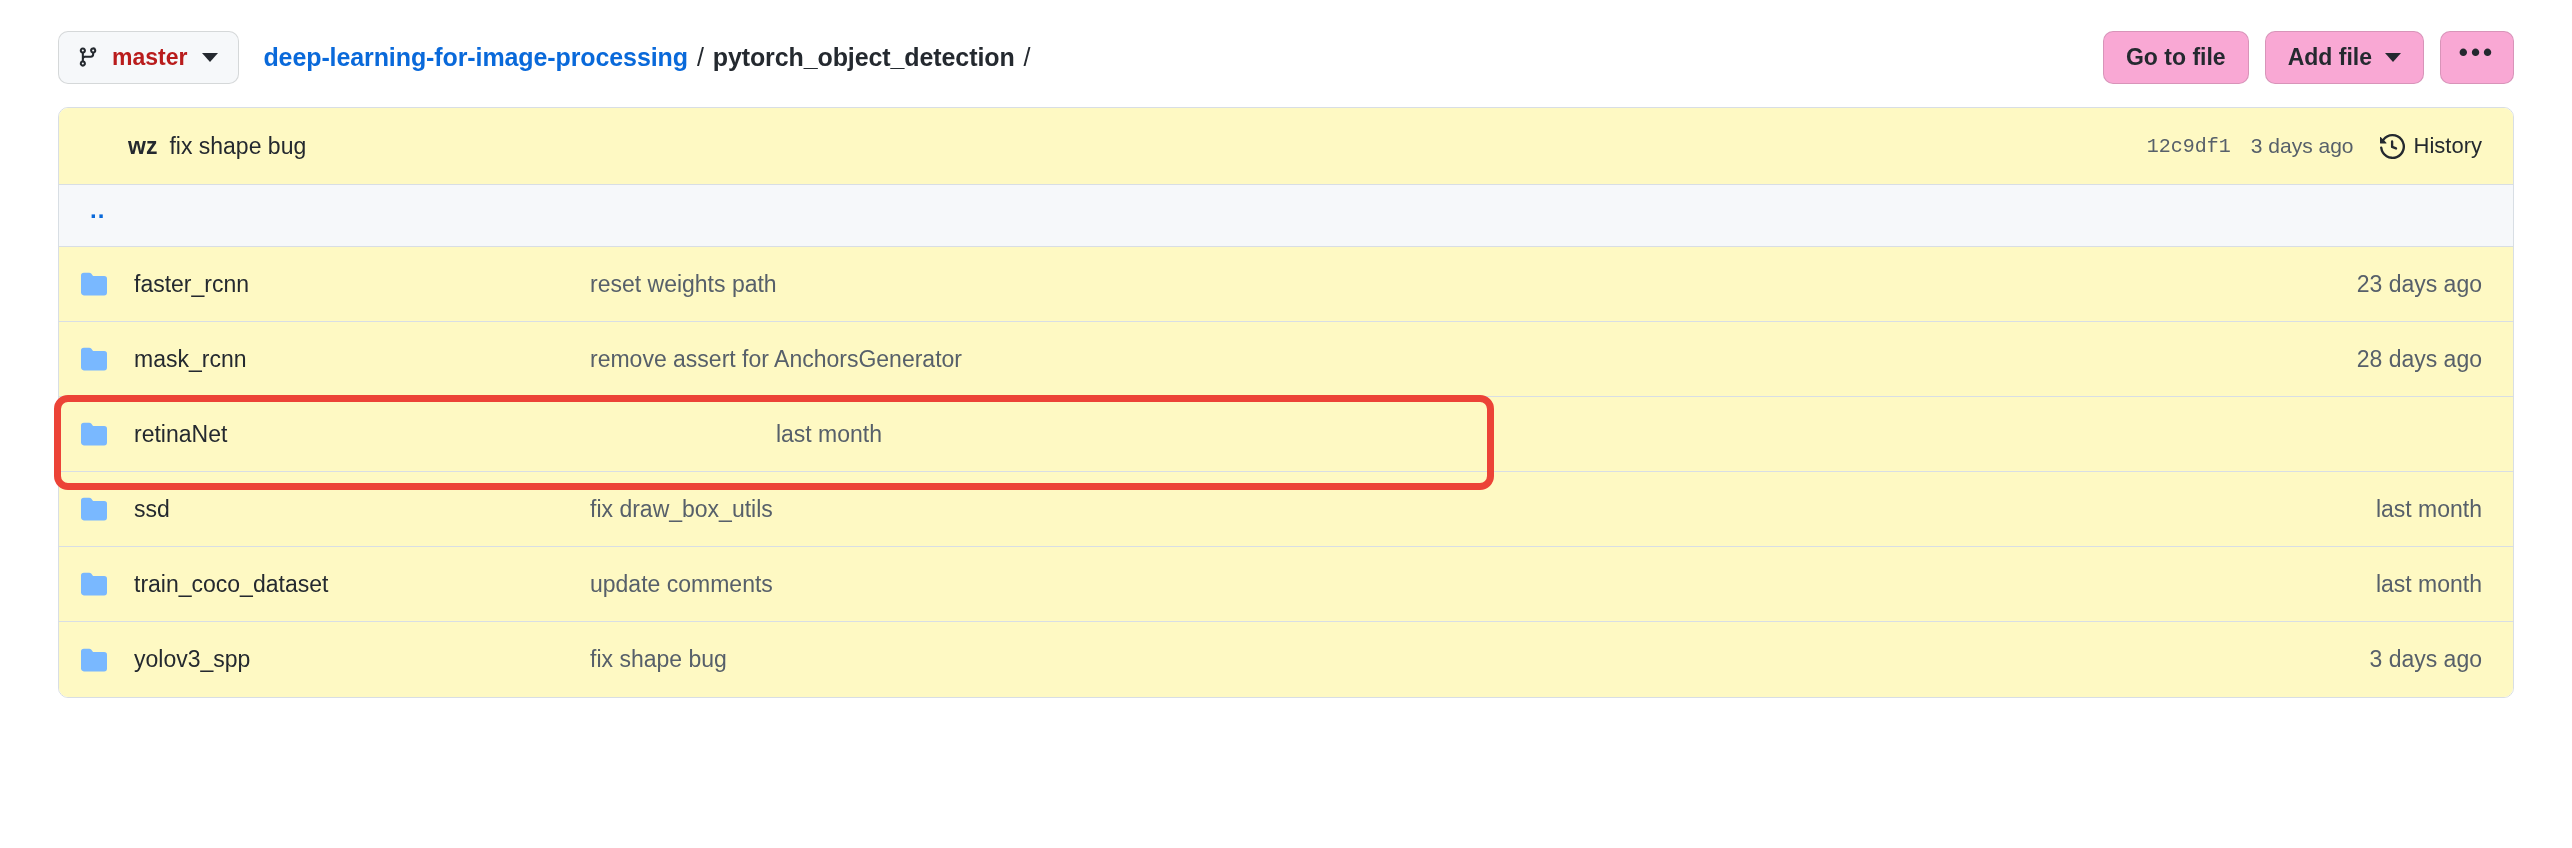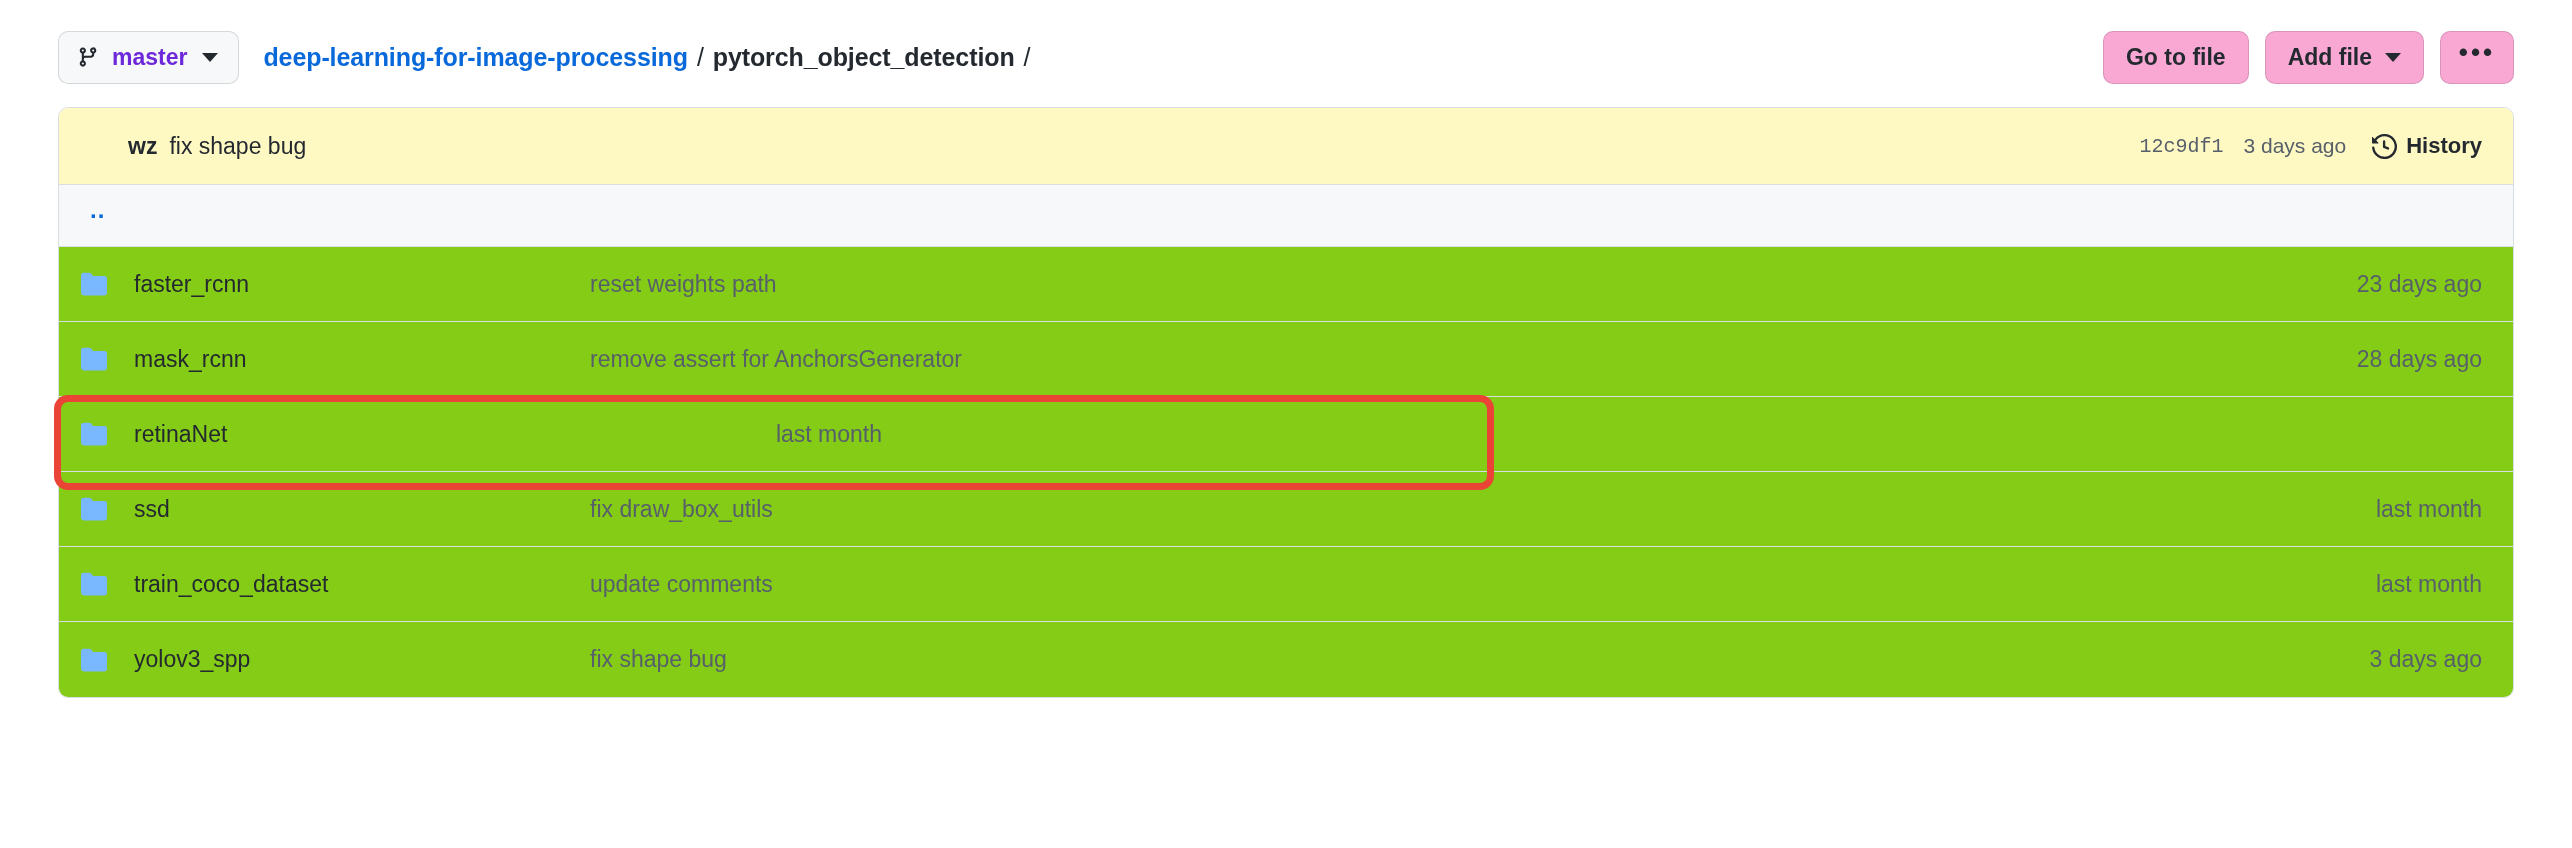--- a/index.html
+++ b/index.html
@@ -37,21 +37,21 @@
     display: inline-flex;
     align-items: center;
     gap: 13px;
     height: 53px;
     padding: 0 20px 0 18px;
     background: #f6f8fa;
     border: 1px solid rgba(27,31,36,0.15);
     border-radius: 10px;
     font-size: 23px;
     font-weight: 600;
-    color: #6d28d9;
+    color: #b91c1c;
     cursor: pointer;
     box-sizing: border-box;
   }
   .branch-btn .branch-label { line-height: 1; }
   .caret {
     width: 0; height: 0;
     border-left: 8px solid transparent;
     border-right: 8px solid transparent;
     border-top: 9px solid #24292f;
     display: inline-block;
@@ -160,33 +160,33 @@
     font-family: "Liberation Mono", "DejaVu Sans Mono", monospace;
     font-size: 20px;
     color: #57606a;
   }
   .history-link {
     display: inline-flex;
     align-items: center;
     gap: 9px;
     color: #24292f;
     font-size: 22px;
-    font-weight: 700;
+    font-weight: 400;
     cursor: pointer;
     text-decoration: none;
     margin-left: 6px;
   }
 
   .row {
     display: flex;
     align-items: center;
     height: 75px;
     border-bottom: 1px solid #d8dee4;
     box-sizing: border-box;
-    background: #84cc16;
+    background: #fef9c3;
   }
   .row:last-child { border-bottom: none; }
 
   .row-updir {
     height: 62px;
     background: #f6f8fa;
   }
   .updir-link {
     margin-left: 31px;
     color: #0969da;

